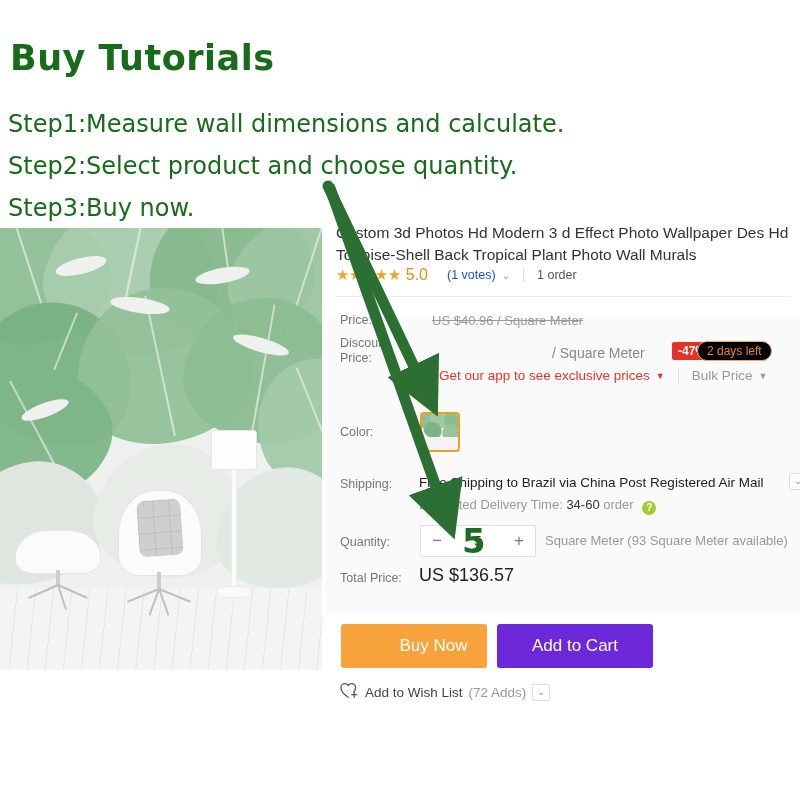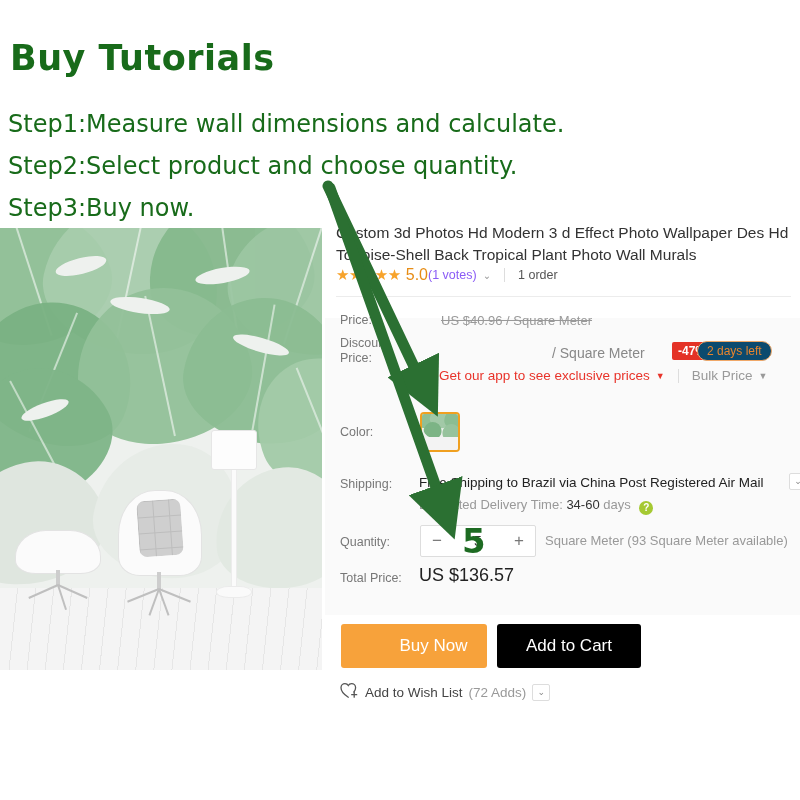--- a/index.html
+++ b/index.html
@@ -74,33 +74,33 @@
   }
   .detail-white { position:absolute; left:325px; top:223px; width:475px; height:95px; background:#fff; }
   .p-title {
     position:absolute; left:336px; top:222px; width:470px;
     font-size:15.5px; line-height:22px; color:#333;
     font-family:"Liberation Sans", sans-serif;
   }
   .rating-row { position:absolute; left:336px; top:266px; display:flex; align-items:center; gap:0; }
   .stars { color:#f7a32b; font-size:15px; letter-spacing:-0.5px; }
   .rate-num { color:#e78c14; font-size:16px; font-weight:400; margin-left:5px; }
-  .votes { color:#8b5cf6; font-size:12.5px; margin-left:0; }
+  .votes { color:#1d4ed8; font-size:12.5px; margin-left:19px; }
   .chev { color:#999; font-size:10px; margin-left:6px; }
   .vdiv { width:1px; height:14px; background:#ddd; margin:0 13px; }
   .orders { color:#555; font-size:12.5px; }
   .hr-line { position:absolute; left:336px; top:296px; width:455px; height:1px; background:#ececec; }
 
   .lbl { position:absolute; color:#777; font-size:12.5px; }
 
-  .old-price { position:absolute; left:441px; top:313px; color:#999; font-size:13px; text-decoration:line-through; }
+  .old-price { position:absolute; left:432px; top:313px; color:#999; font-size:13px; text-decoration:line-through; }
   .disc-price { position:absolute; left:419px; top:338px; color:#ff4747; font-size:25px; font-weight:700; color:#f4511e;}
   .per-unit { position:absolute; left:552px; top:345px; color:#888; font-size:14px; }
   .off-badge { position:absolute; left:672px; top:342px; background:#e43226; color:#fff; font-size:12px; font-weight:700; padding:2px 6px; border-radius:2px;}
-  .days-badge { position:absolute; left:697px; top:341px; border:1px solid #f0a868; color:#e8842c; font-size:12px; padding:2px 9px; border-radius:11px; background:#0c4a6e;}
+  .days-badge { position:absolute; left:697px; top:341px; border:1px solid #f0a868; color:#e8842c; font-size:12px; padding:2px 9px; border-radius:11px; background:#000000;}
   .app-row { position:absolute; left:419px; top:368px; display:flex; align-items:center; }
   .qr { width:14px; height:14px; display:inline-block; position:relative; margin-right:6px; }
   .app-txt { color:#e8332a; font-size:13.5px; }
   .app-chev { color:#e8332a; font-size:9px; margin-left:6px; }
   .bulk { color:#999; font-size:13.5px; }
 
   .swatch {
     position:absolute; left:420px; top:412px; width:40px; height:40px;
     border:2px solid #f0a020; border-radius:4px; overflow:hidden; background:#eef1ee;
   }
@@ -122,21 +122,21 @@
   .qty-val { flex:1; text-align:center; font-size:14px; color:#333; border:none; background:transparent; outline:none; width:100%; font-family:"Liberation Sans", sans-serif;}
   .qty-unit { position:absolute; left:545px; top:533px; font-size:13px; color:#999; white-space:nowrap;}
 
   .total-val { position:absolute; left:419px; top:565px; font-size:18px; color:#222; }
 
   .btn {
     position:absolute; top:624px; height:44px; border:none; border-radius:3px;
     color:#fff; font-size:17px; cursor:pointer; font-family:"Liberation Sans", sans-serif;
   }
   .btn-buy { left:341px; width:146px; background:#f7a23b;padding-left:39px; }
-  .btn-cart { left:497px; width:144px; background:#000000; }
+  .btn-cart { left:497px; width:156px; background:#6d28d9; }
 
   .wish { position:absolute; left:340px; top:682px; display:flex; align-items:center; gap:6px; }
   .wish-txt { font-size:13.5px; color:#444; }
   .wish-count { font-size:13.5px; color:#999; }
   .wish-sel { width:18px; height:17px; border:1px solid #ddd; border-radius:2px; background:#fff; color:#888; font-size:9px; text-align:center; line-height:15px;}
 
   
   .anno-layer { position:absolute; inset:0; pointer-events:none; z-index:9; }
   .anno-five {
     position:absolute; left:462px; top:521px;
@@ -248,21 +248,21 @@
     <div class="sw-leaf" style="left:20px;top:10px;width:18px;height:16px;transform:rotate(-18deg);background:#97c39d;"></div>
     <div class="sw-floor"></div>
   </div>
 
   <div class="lbl" style="left:340px;top:477px;">Shipping:</div>
   <div class="ship-main">Free Shipping to Brazil via China Post Registered Air Mail</div>
   <div class="ship-sel">⌄</div>
   <div class="ship-sub">
     <span>Estimated Delivery Time:</span>
     <b>34-60</b>
-    <span>days</span>
+    <span>order</span>
     <span class="qmark">?</span>
   </div>
 
   <div class="lbl" style="left:340px;top:535px;">Quantity:</div>
   <div class="qty-box">
     <div class="qty-btn">−</div>
     <div class="qty-val">5</div>
     <div class="qty-btn">+</div>
   </div>
   <div class="qty-unit">Square Meter (93 Square Meter available)</div>

